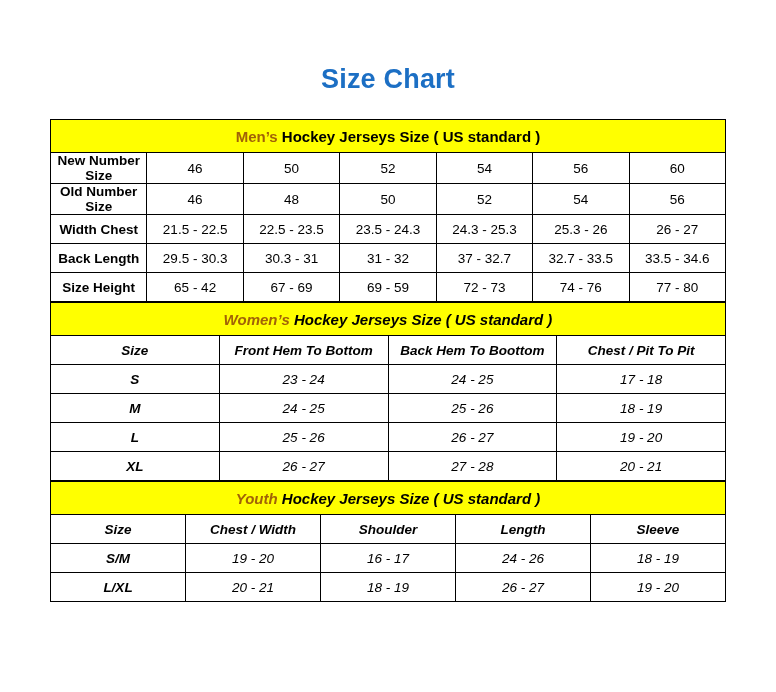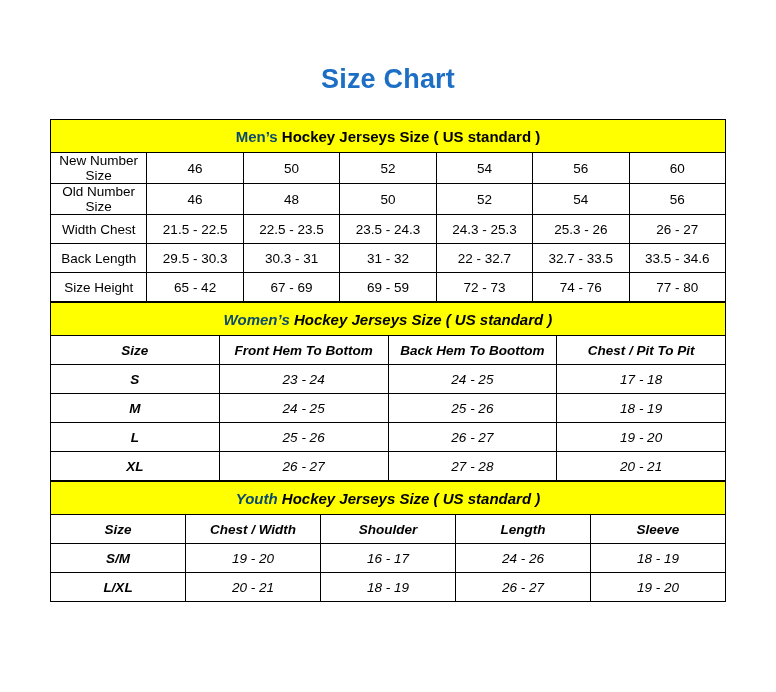--- a/index.html
+++ b/index.html
@@ -47,27 +47,27 @@
     font-weight: normal;
     vertical-align: middle;
   }
   .banner td {
     background: #ffff00;
     height: 32px;
     font-size: 15px;
     font-weight: bold;
   }
   .banner .accent {
-    color: #0c4a6e;
+    color: #a16207;
   }
   .hdr td {
     font-weight: bold;
   }
   .rowlabel {
-    font-weight: normal;
+    font-weight: bold;
     text-align: center;
   }
   .bold-cell {
     font-weight: bold;
   }
   .section {
     margin-top: 0;
   }
   .section + .section {
     margin-top: 0;
@@ -116,21 +116,21 @@
             <td>23.5 - 24.3</td>
             <td>24.3 - 25.3</td>
             <td>25.3 - 26</td>
             <td>26 - 27</td>
           </tr>
           <tr>
             <td class="rowlabel">Back Length</td>
             <td>29.5 - 30.3</td>
             <td>30.3 - 31</td>
             <td>31 - 32</td>
-            <td>22 - 32.7</td>
+            <td>37 - 32.7</td>
             <td>32.7 - 33.5</td>
             <td>33.5 - 34.6</td>
           </tr>
           <tr>
             <td class="rowlabel">Size Height</td>
             <td>65 - 42</td>
             <td>67 - 69</td>
             <td>69 - 59</td>
             <td>72 - 73</td>
             <td>74 - 76</td>

